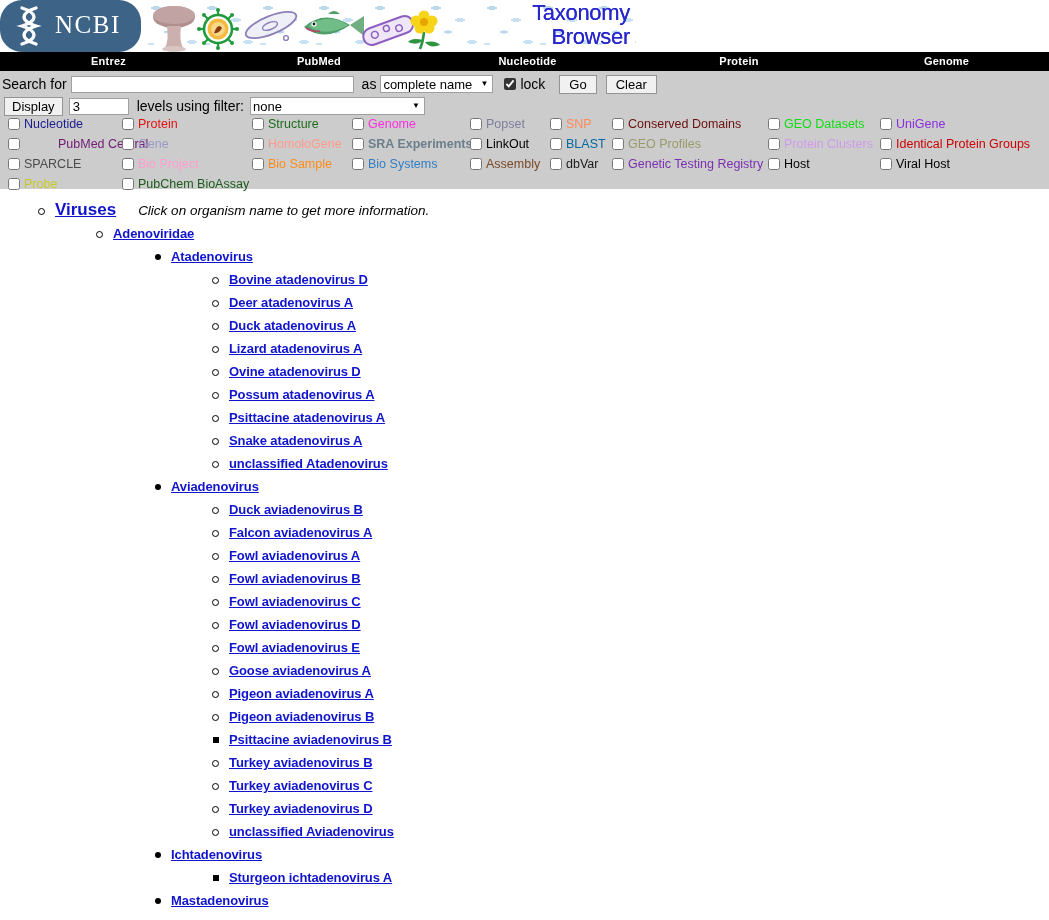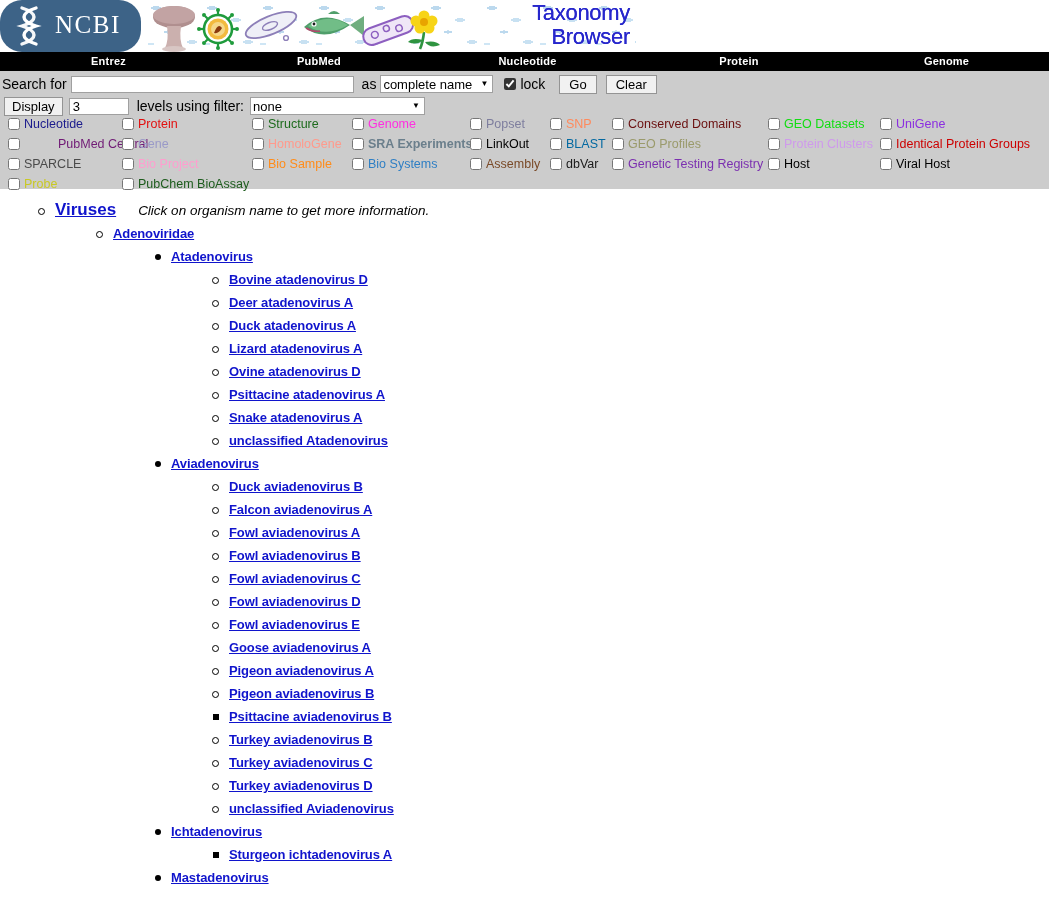--- a/index.html
+++ b/index.html
@@ -547,20 +547,21 @@
 <div id="tree">
     <ul class="tax">
       <li class="node"><span class="bullet circle"></span><a class="tax-link root" href="#">Viruses</a><span class="hint">Click on organism name to get more information.</span><ul class="tax">
           <li class="node"><span class="bullet circle"></span><a class="tax-link" href="#">Adenoviridae</a><ul class="tax">
               <li class="node"><span class="bullet disc"></span><a class="tax-link" href="#">Atadenovirus</a><ul class="tax">
                   <li class="node"><span class="bullet circle"></span><a class="tax-link" href="#">Bovine atadenovirus D</a></li>
                   <li class="node"><span class="bullet circle"></span><a class="tax-link" href="#">Deer atadenovirus A</a></li>
                   <li class="node"><span class="bullet circle"></span><a class="tax-link" href="#">Duck atadenovirus A</a></li>
                   <li class="node"><span class="bullet circle"></span><a class="tax-link" href="#">Lizard atadenovirus A</a></li>
                   <li class="node"><span class="bullet circle"></span><a class="tax-link" href="#">Ovine atadenovirus D</a></li>
+                  <li class="node"><span class="bullet circle"></span><a class="tax-link" href="#">Possum atadenovirus A</a></li>
                   <li class="node"><span class="bullet circle"></span><a class="tax-link" href="#">Psittacine atadenovirus A</a></li>
                   <li class="node"><span class="bullet circle"></span><a class="tax-link" href="#">Snake atadenovirus A</a></li>
                   <li class="node"><span class="bullet circle"></span><a class="tax-link" href="#">unclassified Atadenovirus</a></li>
                 </ul></li>
               <li class="node"><span class="bullet disc"></span><a class="tax-link" href="#">Aviadenovirus</a><ul class="tax">
                   <li class="node"><span class="bullet circle"></span><a class="tax-link" href="#">Duck aviadenovirus B</a></li>
                   <li class="node"><span class="bullet circle"></span><a class="tax-link" href="#">Falcon aviadenovirus A</a></li>
                   <li class="node"><span class="bullet circle"></span><a class="tax-link" href="#">Fowl aviadenovirus A</a></li>
                   <li class="node"><span class="bullet circle"></span><a class="tax-link" href="#">Fowl aviadenovirus B</a></li>
                   <li class="node"><span class="bullet circle"></span><a class="tax-link" href="#">Fowl aviadenovirus C</a></li>

